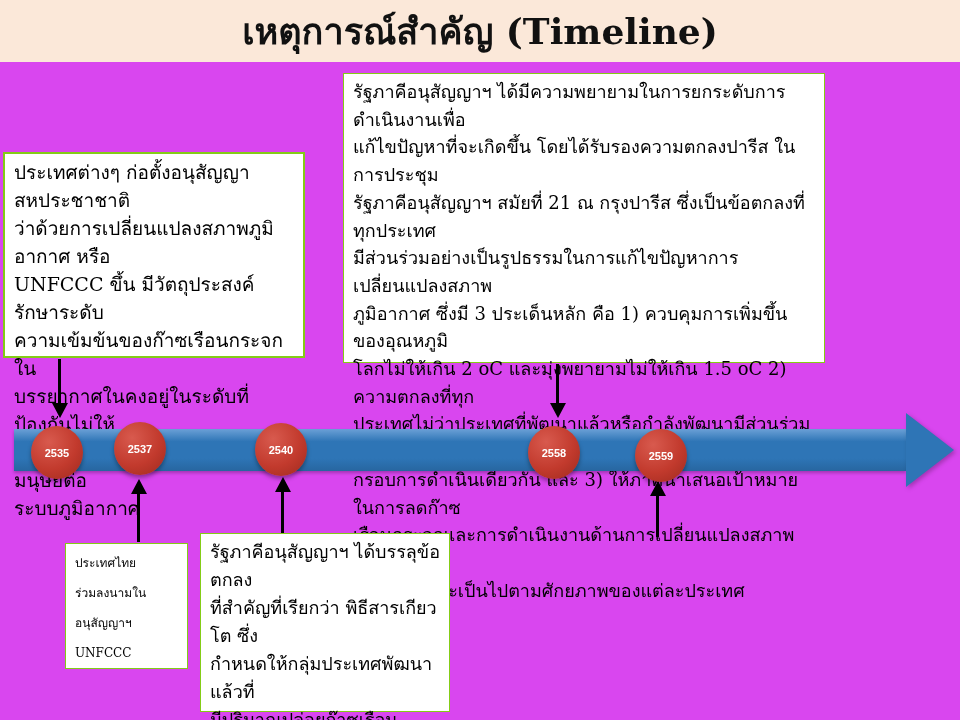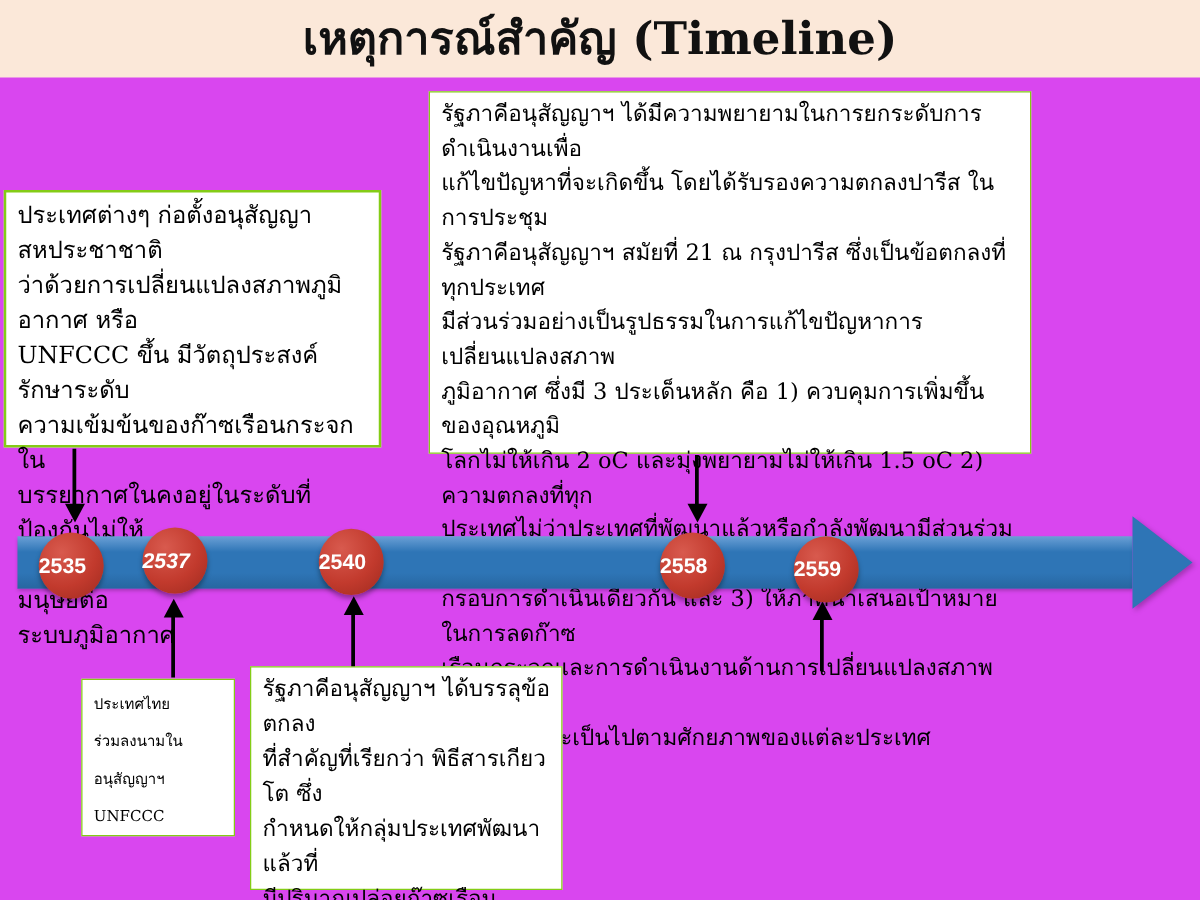--- a/index.html
+++ b/index.html
@@ -20,23 +20,23 @@
   .tl-bar{position:absolute;left:14px;top:429px;width:892px;height:42px;
           background:linear-gradient(180deg,#6ba0d6 0%,#2e75b6 30%,#2e75b6 70%,#2766a0 100%);
           box-shadow:0 2px 3px rgba(0,0,0,0.25);}
   .tl-head{position:absolute;left:906px;top:413px;width:0;height:0;
            border-top:37px solid transparent;border-bottom:37px solid transparent;
            border-left:48px solid #2e75b6;filter:drop-shadow(2px 2px 2px rgba(0,0,0,0.25));}
   .marker{position:absolute;width:52px;height:53px;border-radius:50%;
           background:radial-gradient(circle at 35% 30%,#d85a4e 0%,#c23a2d 55%,#9e2a1f 100%);
           box-shadow:0 3px 4px rgba(0,0,0,0.35);
           color:#fff;font-family:"Liberation Sans","DejaVu Sans",sans-serif;
-          font-weight:bold;font-size:17px;display:flex;align-items:center;}
+          font-weight:bold;font-size:11px;display:flex;align-items:center;justify-content:center;}
   .m2535{left:31px;top:426px;}
-  .m2537{left:114px;top:422px;font-style:italic;}
+  .m2537{left:114px;top:422px;}
   .m2540{left:255px;top:423px;}
   .m2558{left:528px;top:426px;}
   .m2559{left:635px;top:429px;}
 
   
   .vline{position:absolute;width:3px;background:#000;}
   .head-down{position:absolute;width:0;height:0;border-left:8px solid transparent;
              border-right:8px solid transparent;border-top:15px solid #000;}
   .head-up{position:absolute;width:0;height:0;border-left:8px solid transparent;
            border-right:8px solid transparent;border-bottom:15px solid #000;}

